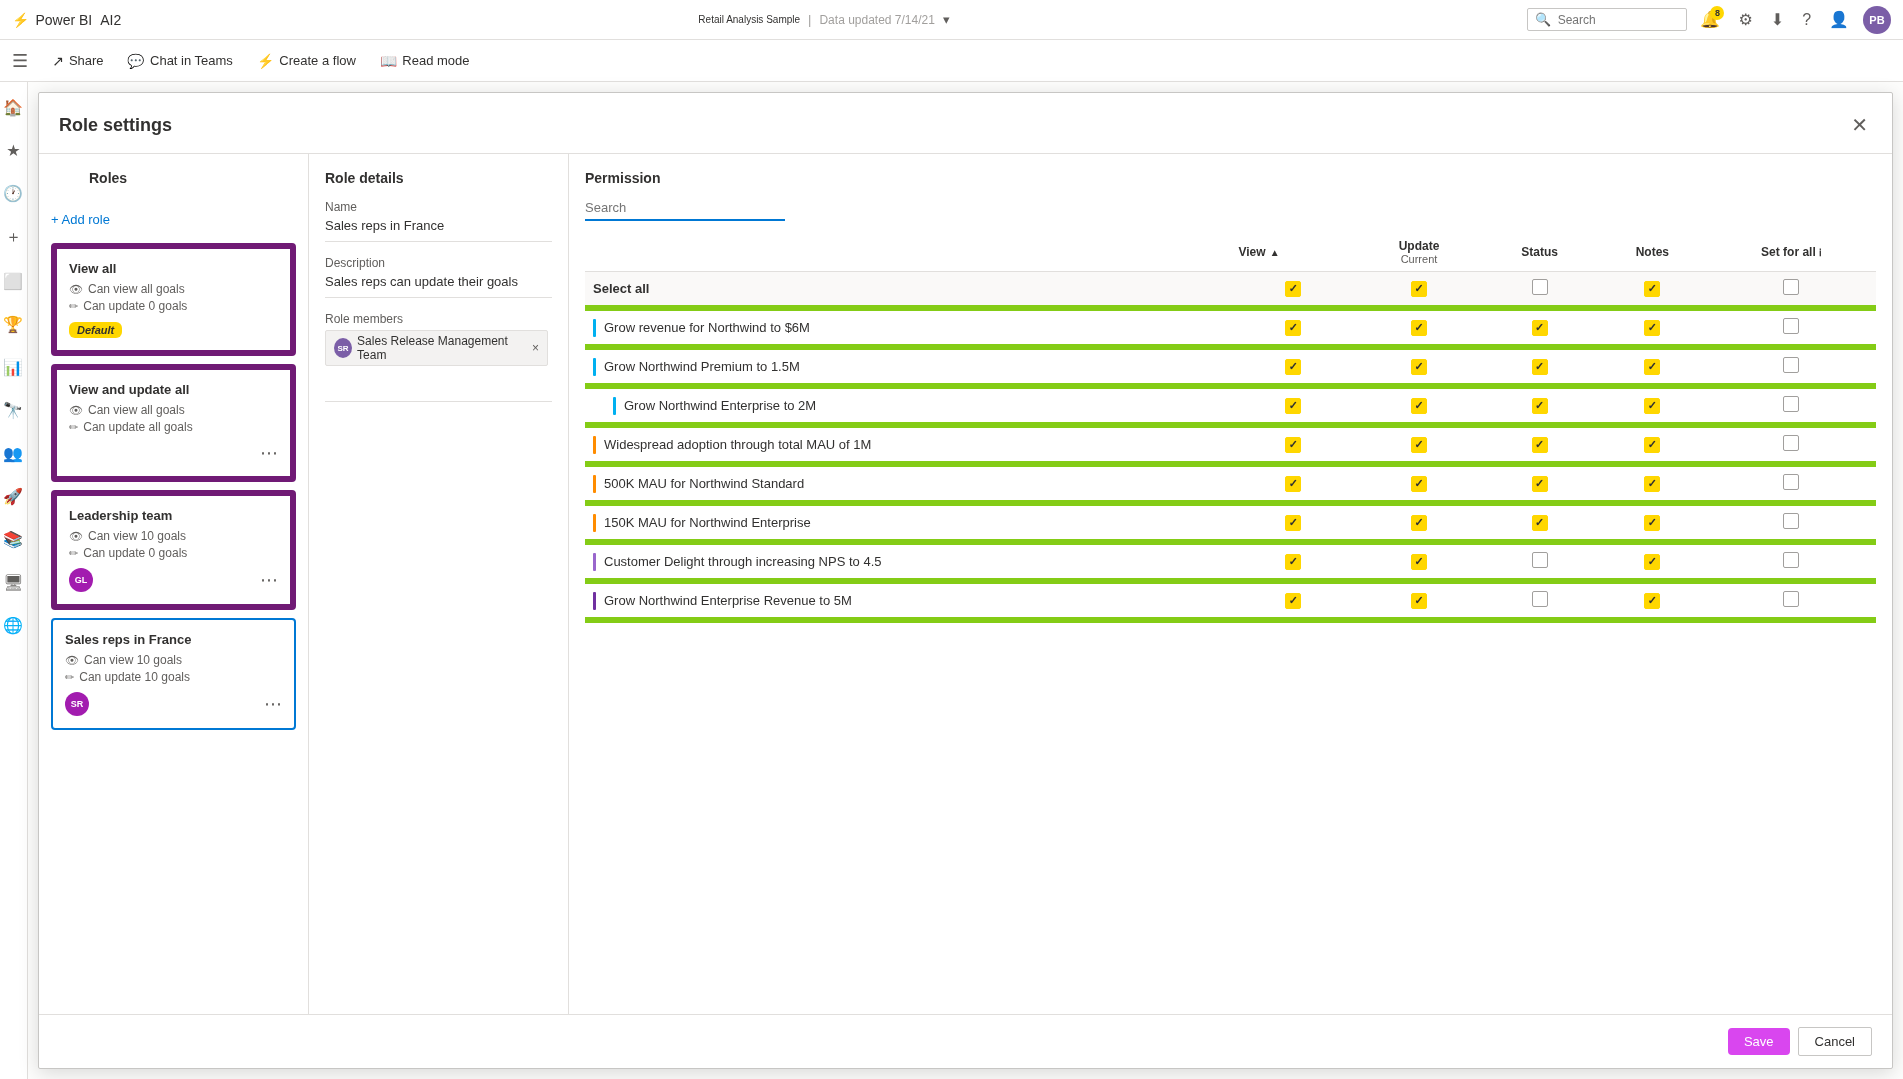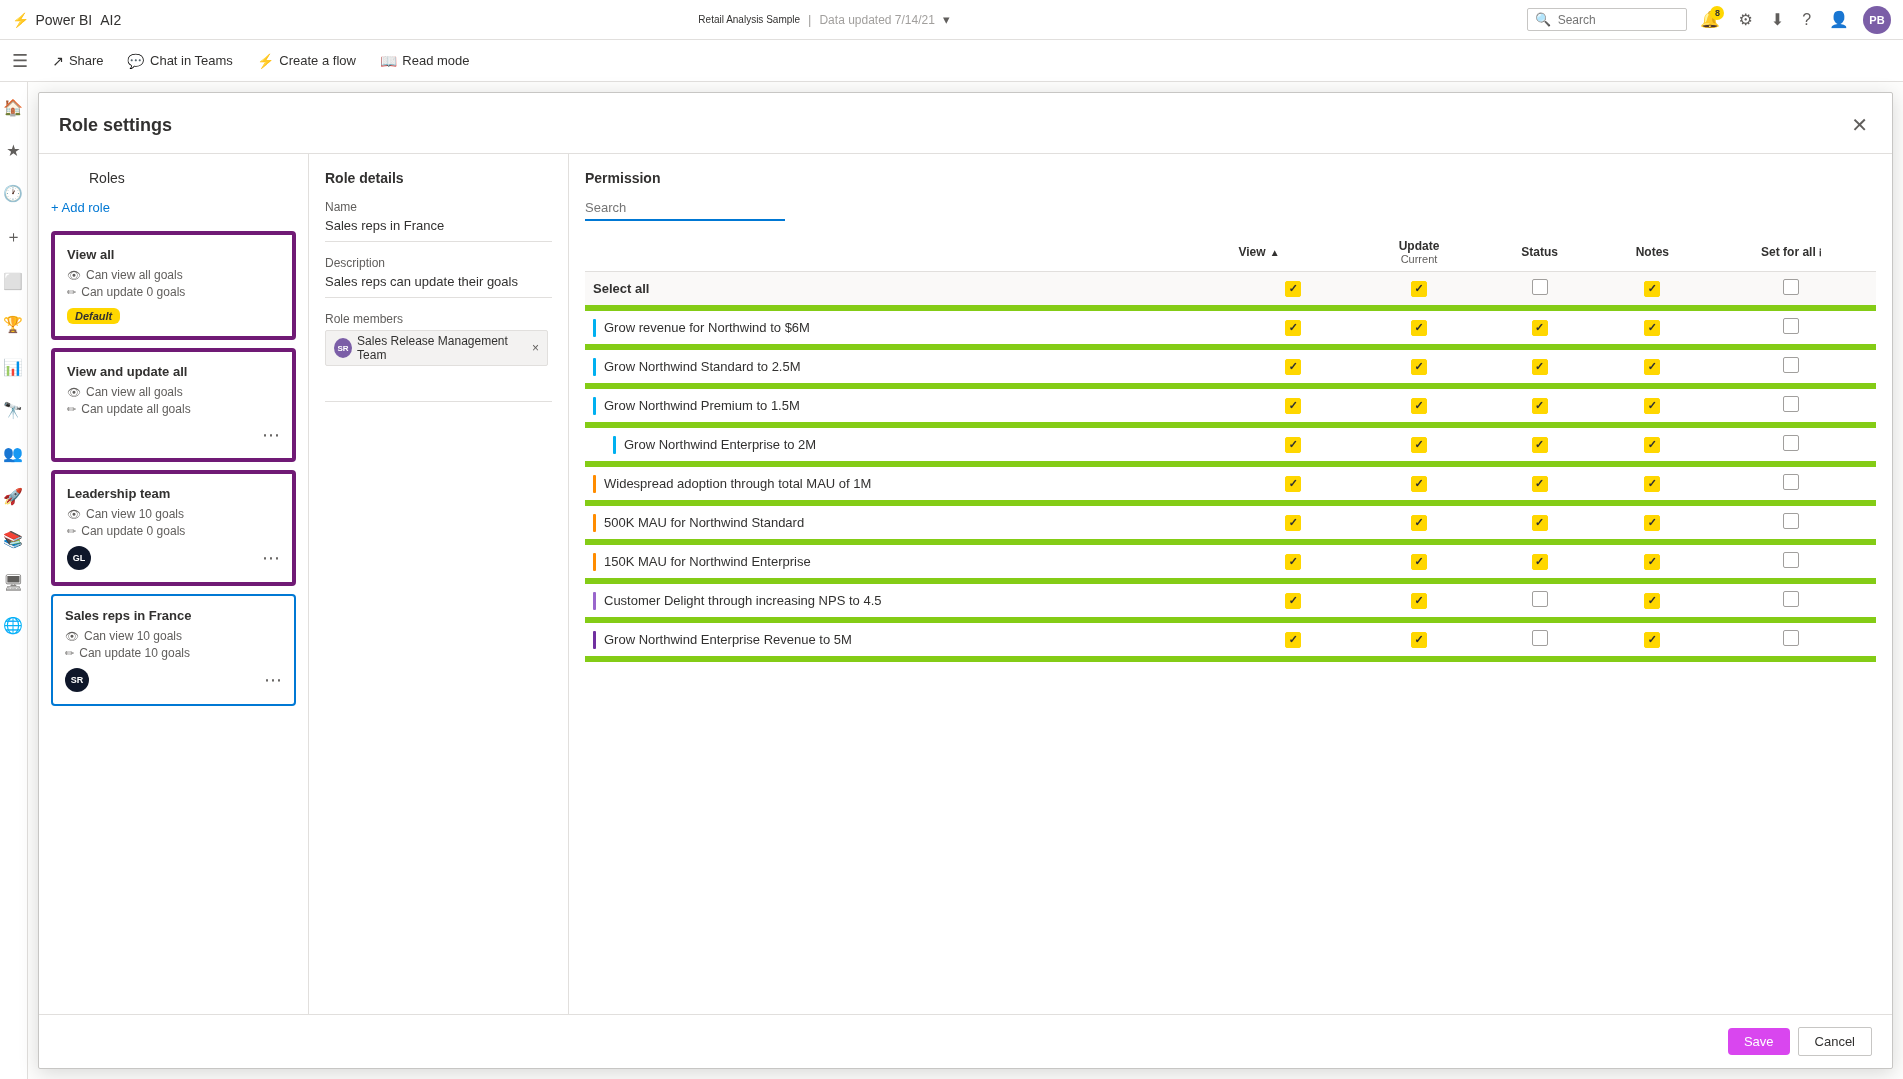--- a/index.html
+++ b/index.html
@@ -118,29 +118,29 @@
       overflow: hidden;
     }
 
     
     .roles-panel {
       width: 270px;
       border-right: 1px solid #e1dfdd;
       padding: 16px 12px;
       overflow-y: auto;
     }
-    .roles-panel-title { font-size: 14px; font-weight: 400; margin-bottom: 12px; padding-left: 38px; }
+    .roles-panel-title { font-size: 14px; font-weight: 700; margin-bottom: 24px; padding-left: 38px; }
     .add-role-btn {
       display: flex; align-items: center; gap: 6px;
       background: none; border: none; cursor: pointer;
       color: #0078d4; font-size: 13px; margin-bottom: 14px;
       padding: 2px 0;
     }
     .role-card {
-      border: 4px solid #701a75;
+      border: 6px solid #701a75;
       border-radius: 4px;
       padding: 12px;
       margin-bottom: 8px;
       background: #fff;
       cursor: pointer;
       position: relative;
     }
     .role-card.selected { border-color: #0078d4; border-width: 2px; }
     .role-card-name { font-weight: 600; font-size: 13px; margin-bottom: 6px; }
     .role-card-desc { font-size: 12px; color: #605e5c; display: flex; align-items: center; gap: 5px; margin-bottom: 3px; }
@@ -150,21 +150,21 @@
       color: #323130;
       font-size: 11px;
       font-weight: 600;
       padding: 2px 8px;
       border-radius: 6px;
       display: inline-block;
       margin-top: 6px;
       font-style: italic;
     }
     .role-card-footer { display: flex; align-items: center; justify-content: space-between; margin-top: 8px; }
-    .role-avatar { width: 24px; height: 24px; border-radius: 50%; background: #0f172a; color: #fff; font-size: 9px; font-weight: 700; display: flex; align-items: center; justify-content: center; }
+    .role-avatar { width: 24px; height: 24px; border-radius: 50%; background: #a21caf; color: #fff; font-size: 9px; font-weight: 700; display: flex; align-items: center; justify-content: center; }
     .more-btn { background: none; border: none; cursor: pointer; color: #605e5c; font-size: 18px; }
 
     
     .role-details-panel {
       width: 260px;
       border-right: 1px solid #e1dfdd;
       padding: 16px;
       overflow-y: auto;
     }
     .panel-section-title { font-size: 14px; font-weight: 600; margin-bottom: 14px; }
@@ -466,33 +466,20 @@
     <td class="center"><span class="cb-checked"></span></td>
     <td class="center"><span class="cb-checked"></span></td>
     <td class="center"><span class="cb-checked"></span></td>
     <td class="center"><span class="cb-checked"></span></td>
     <td class="center"><span class="cb-unchecked"></span></td>
   </tr>
                   <tr>
     <td>
       <div class="goal-cell">
         <span class="goal-bar" style="background:#00b0f0;"></span>
-        <span>Grow Northwind Standard to 2.5M</span>
-      </div>
-    </td>
-    <td class="center"><span class="cb-checked"></span></td>
-    <td class="center"><span class="cb-checked"></span></td>
-    <td class="center"><span class="cb-checked"></span></td>
-    <td class="center"><span class="cb-checked"></span></td>
-    <td class="center"><span class="cb-unchecked"></span></td>
-  </tr>
-                  <tr>
-    <td>
-      <div class="goal-cell">
-        <span class="goal-bar" style="background:#00b0f0;"></span>
         <span>Grow Northwind Premium to 1.5M</span>
       </div>
     </td>
     <td class="center"><span class="cb-checked"></span></td>
     <td class="center"><span class="cb-checked"></span></td>
     <td class="center"><span class="cb-checked"></span></td>
     <td class="center"><span class="cb-checked"></span></td>
     <td class="center"><span class="cb-unchecked"></span></td>
   </tr>
                   <tr>

